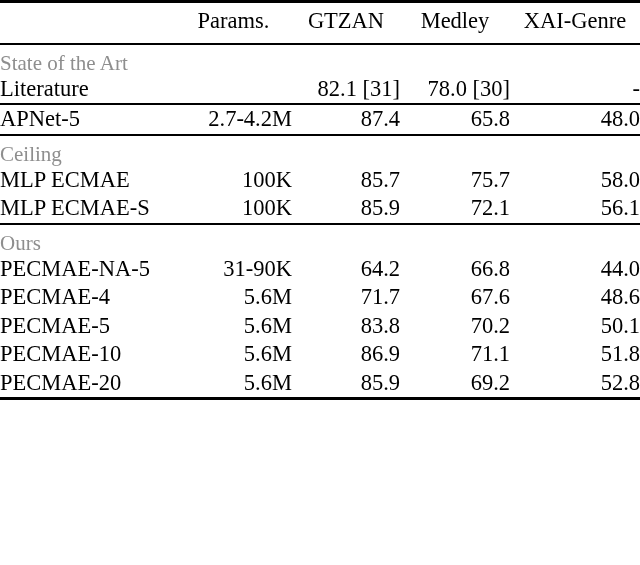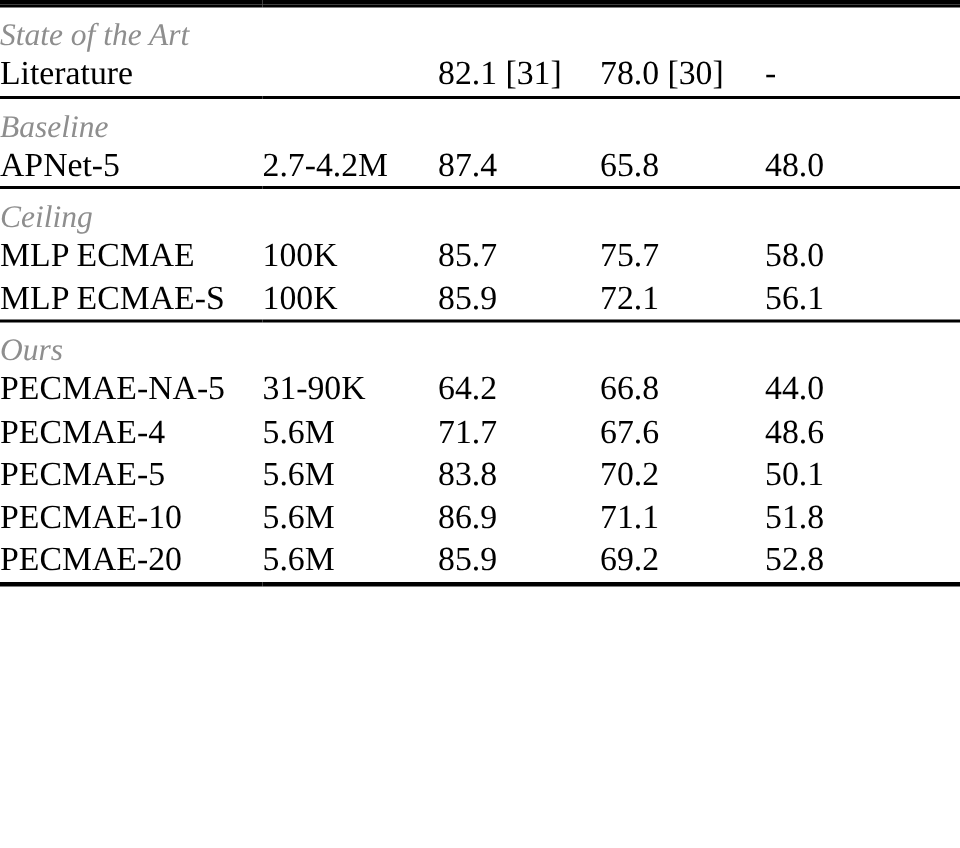--- a/index.html
+++ b/index.html
@@ -47,75 +47,78 @@
   th.h-num    { text-align: center; }
 
   
   tr.section-row > td {
     padding: 8px 0 1px 0;
     vertical-align: bottom;
   }
   td.section-label {
     text-align: left;
     padding-left: 10px;
-    font-style: italic;
     color: #8e8e8e;
     font-size: 21px;
     margin-left: 28px;
   }
 
   
   tr.data-row > td {
     padding: 3px 0 3px 0;
     vertical-align: baseline;
     white-space: nowrap;
     margin-left: 21px;
   }
   td.cell-model {
     text-align: left;
     padding-left: 10px;
   }
   td.cell-num {
-    text-align: left;
+    text-align: right;
   }
   .bold { font-weight: normal; }
 </style>
 </head>
 <body>
 
 <table id="results-table">
   <colgroup>
     <col class="c-model">
     <col class="c-params">
     <col class="c-gtzan">
     <col class="c-medley">
     <col class="c-xai">
   </colgroup>
   <tbody id="table-body">
       <tr class="rule-top">
         <td colspan="5"></td>
       </tr>
+      <tr class="header-row">
+        <th class="h-model"></th>
+        <th class="h-num">Params.</th>
+        <th class="h-num">GTZAN</th>
+        <th class="h-num">Medley</th>
+        <th class="h-num">XAI-Genre</th>
+      </tr>
       <tr class="rule-head">
         <td colspan="5"></td>
       </tr>
       <tr class="section-row">
         <td class="section-label" colspan="5">State of the Art</td>
       </tr>
       <tr class="data-row">
         <td class="cell-model">Literature</td>
         <td class="cell-num"></td>
         <td class="cell-num">82.1 [31]</td>
         <td class="cell-num">78.0 [30]</td>
         <td class="cell-num">-</td>
       </tr>
       <tr class="rule-sec">
         <td colspan="5"></td>
-      </tr>
-      <tr class="section-row">
-        <td class="section-label" colspan="5">Baseline</td>
       </tr>
       <tr class="data-row">
         <td class="cell-model">APNet-5</td>
         <td class="cell-num">2.7-4.2M</td>
         <td class="cell-num">87.4</td>
         <td class="cell-num">65.8</td>
         <td class="cell-num">48.0</td>
       </tr>
       <tr class="rule-sec">
         <td colspan="5"></td>

